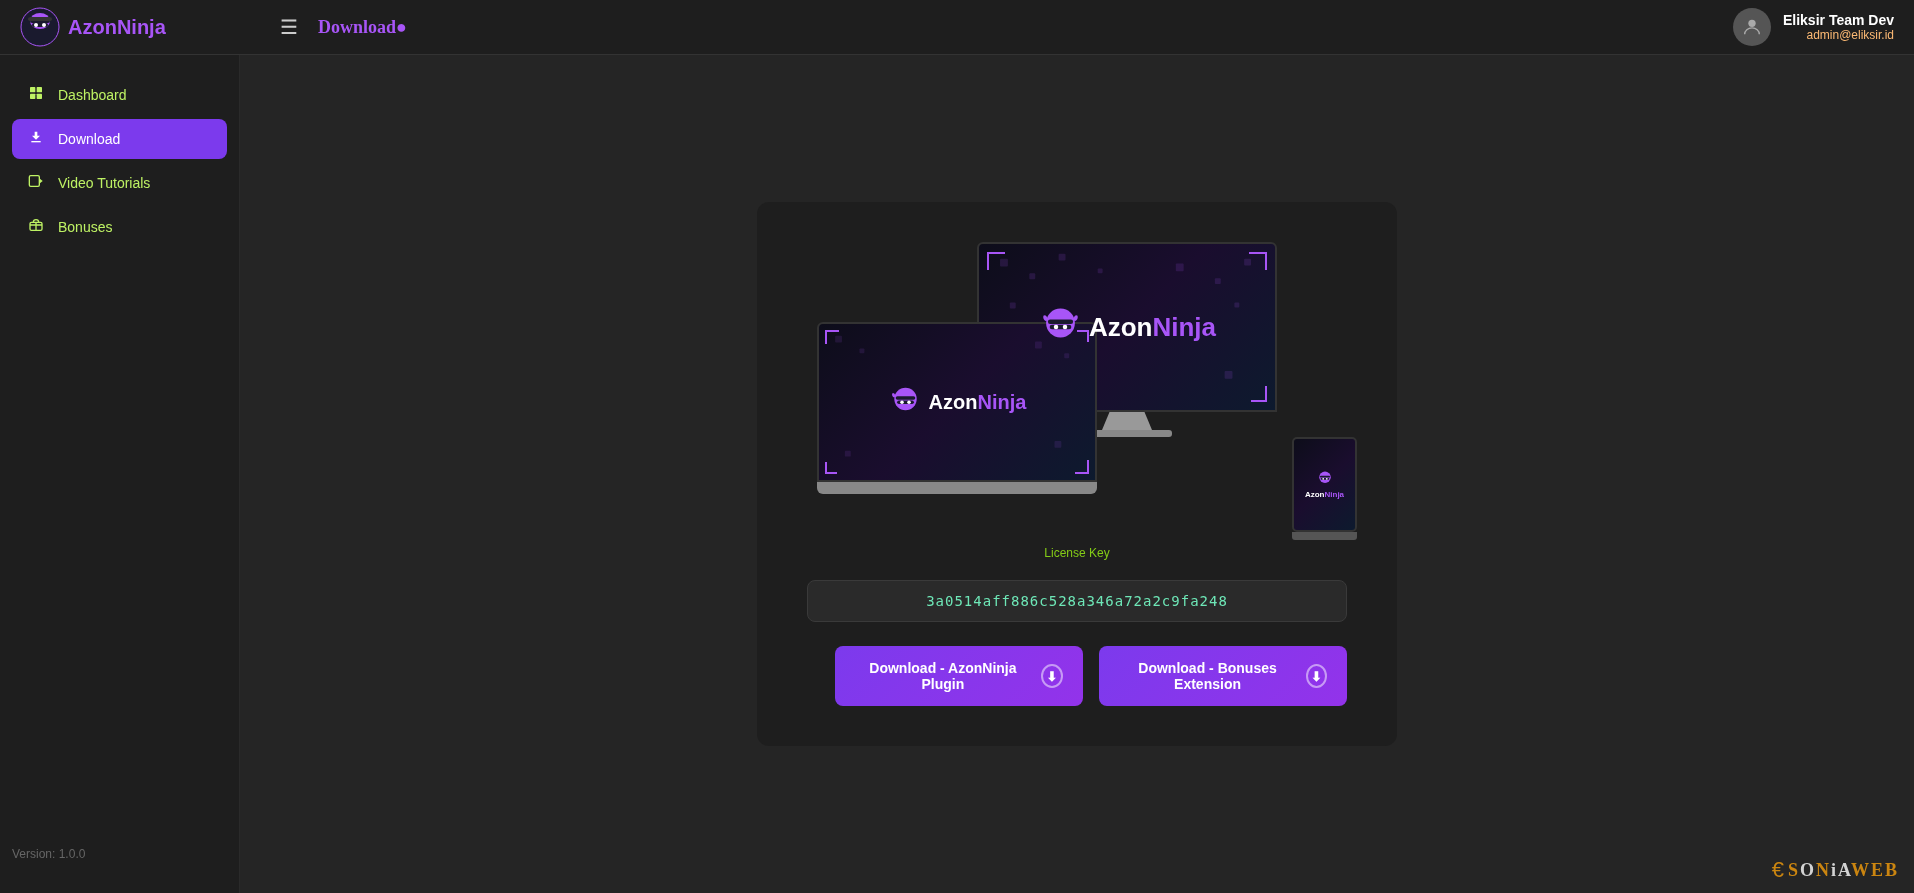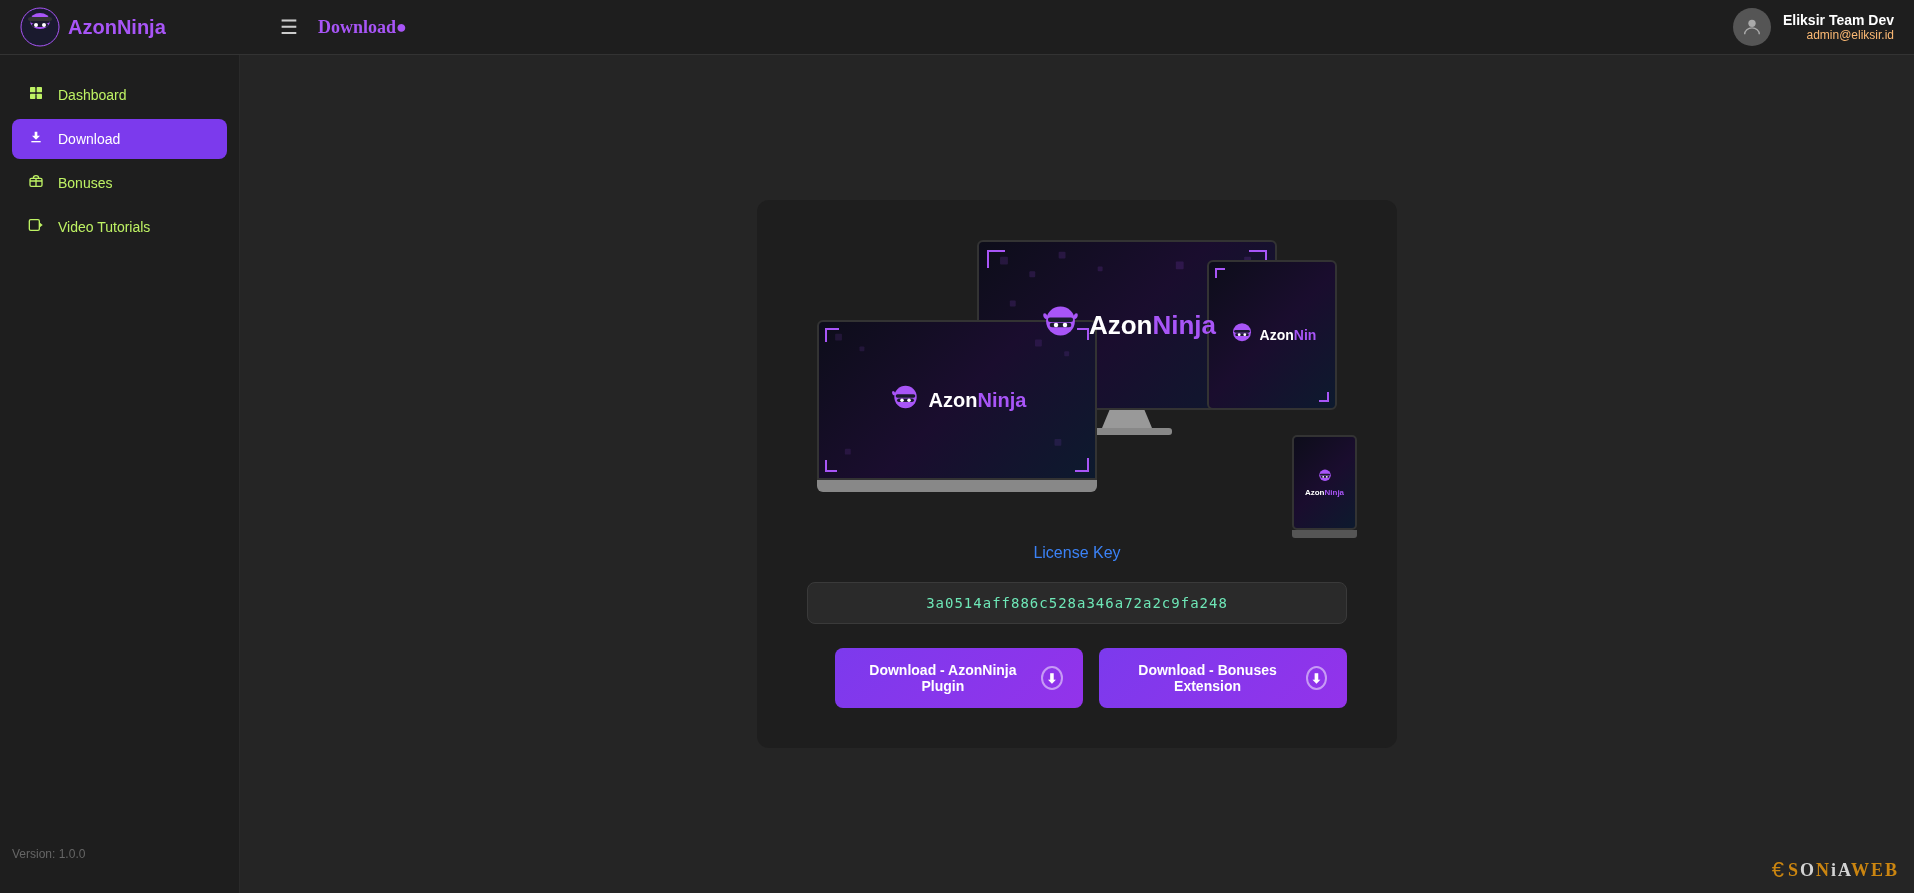--- a/index.html
+++ b/index.html
@@ -324,22 +324,22 @@
       align-items: center;
       gap: 4px;
     }
 
     
     .license-section {
       text-align: center;
       width: 100%;
     }
     .license-label {
-      font-size: 16px;
-      color: #3b82f6;
+      font-size: 12px;
+      color: #84cc16;
       margin-bottom: 6px;
     }
     .license-key-box {
       background: #2a2a2a;
       border: 1px solid #3a3a3a;
       border-radius: 8px;
       padding: 12px 20px;
       font-family: monospace;
       font-size: 14px;
       color: #6ee7b7;
@@ -473,34 +473,34 @@
           <svg width="16" height="16" viewBox="0 0 24 24" fill="currentColor">
               <path d="M12 16l-6-6h4V4h4v6h4l-6 6z"></path>
               <path d="M5 18h14v2H5z"></path>
             </svg>
         </span>
         <span>Download</span>
       </div>
       <div class="sidebar-item">
         <span class="sidebar-item-icon">
           <svg width="16" height="16" viewBox="0 0 24 24" fill="none" stroke="currentColor" stroke-width="2">
+              <rect x="2" y="4" width="15" height="16" rx="2"></rect>
+              <polygon points="17,8 22,12 17,16" fill="currentColor" stroke="none"></polygon>
+            </svg>
+        </span>
+        <span>Video Tutorials</span>
+      </div>
+      <div class="sidebar-item">
+        <span class="sidebar-item-icon">
+          <svg width="16" height="16" viewBox="0 0 24 24" fill="none" stroke="currentColor" stroke-width="2">
               <rect x="3" y="8" width="18" height="12" rx="2"></rect>
               <path d="M12 8V20M3 12h18M8 8c0-2.2 1.8-4 4-4s4 1.8 4 4"></path>
             </svg>
         </span>
         <span>Bonuses</span>
-      </div>
-      <div class="sidebar-item">
-        <span class="sidebar-item-icon">
-          <svg width="16" height="16" viewBox="0 0 24 24" fill="none" stroke="currentColor" stroke-width="2">
-              <rect x="2" y="4" width="15" height="16" rx="2"></rect>
-              <polygon points="17,8 22,12 17,16" fill="currentColor" stroke="none"></polygon>
-            </svg>
-        </span>
-        <span>Video Tutorials</span>
       </div>
     </nav>
     <div class="sidebar-version">Version: 1.0.0</div>
   </aside>
 
   <main class="main-content">
     <div class="download-card">
 
       <div class="device-mockup">
 
@@ -565,34 +565,20 @@
                 <rect x="11" y="16" width="28" height="5" rx="2.5" fill="#1a1a2e"></rect>
                 <path d="M9 18 Q5 16 6 12 Q9 10 11 16" fill="#a855f7"></path>
               </svg>
               <span style="font-size:20px;font-weight:800;color:#fff;">Azon<span style="color:#a855f7;">Ninja</span></span>
             </div>
           </div>
           <div style="width:100%;height:12px;background:#888;border-radius:0 0 6px 6px;"></div>
         </div>
 
         <div class="tablet">
-          <div class="screen">
-            <div style="position:absolute;top:6px;left:6px;width:10px;height:10px;border-top:2px solid #a855f7;border-left:2px solid #a855f7;"></div>
-            <div style="position:absolute;bottom:6px;right:6px;width:10px;height:10px;border-bottom:2px solid #a855f7;border-right:2px solid #a855f7;"></div>
-            <div class="screen-logo-sm">
-              <svg width="28" height="28" viewBox="0 0 50 50">
-                <circle cx="25" cy="20" r="16" fill="#a855f7"></circle>
-                <rect x="13" y="22" width="24" height="5" rx="2.5" fill="#1a1a2e"></rect>
-                <circle cx="20" cy="24.5" r="2.5" fill="#fff"></circle>
-                <circle cx="30" cy="24.5" r="2.5" fill="#fff"></circle>
-                <rect x="11" y="16" width="28" height="5" rx="2.5" fill="#1a1a2e"></rect>
-              </svg>
-              <span style="font-size:14px;font-weight:800;color:#fff;">Azon<span style="color:#a855f7;">Nin</span></span>
-            </div>
-          </div>
 
           <div class="phone" style="position:absolute;bottom:-110px;right:-20px;width:65px;height:110px;">
             <div class="screen" style="width:100%;height:95px;background:linear-gradient(135deg,#0d0d1a,#1a0d2e,#0d1a2e);border-radius:5px;display:flex;align-items:center;justify-content:center;position:relative;overflow:hidden;border:2px solid #333;">
               <div style="display:flex;flex-direction:column;align-items:center;gap:2px;">
                 <svg width="18" height="18" viewBox="0 0 50 50">
                   <circle cx="25" cy="20" r="16" fill="#a855f7"></circle>
                   <rect x="13" y="22" width="24" height="5" rx="2.5" fill="#1a1a2e"></rect>
                   <circle cx="20" cy="24.5" r="2.5" fill="#fff"></circle>
                   <circle cx="30" cy="24.5" r="2.5" fill="#fff"></circle>
                   <rect x="11" y="16" width="28" height="5" rx="2.5" fill="#1a1a2e"></rect>

